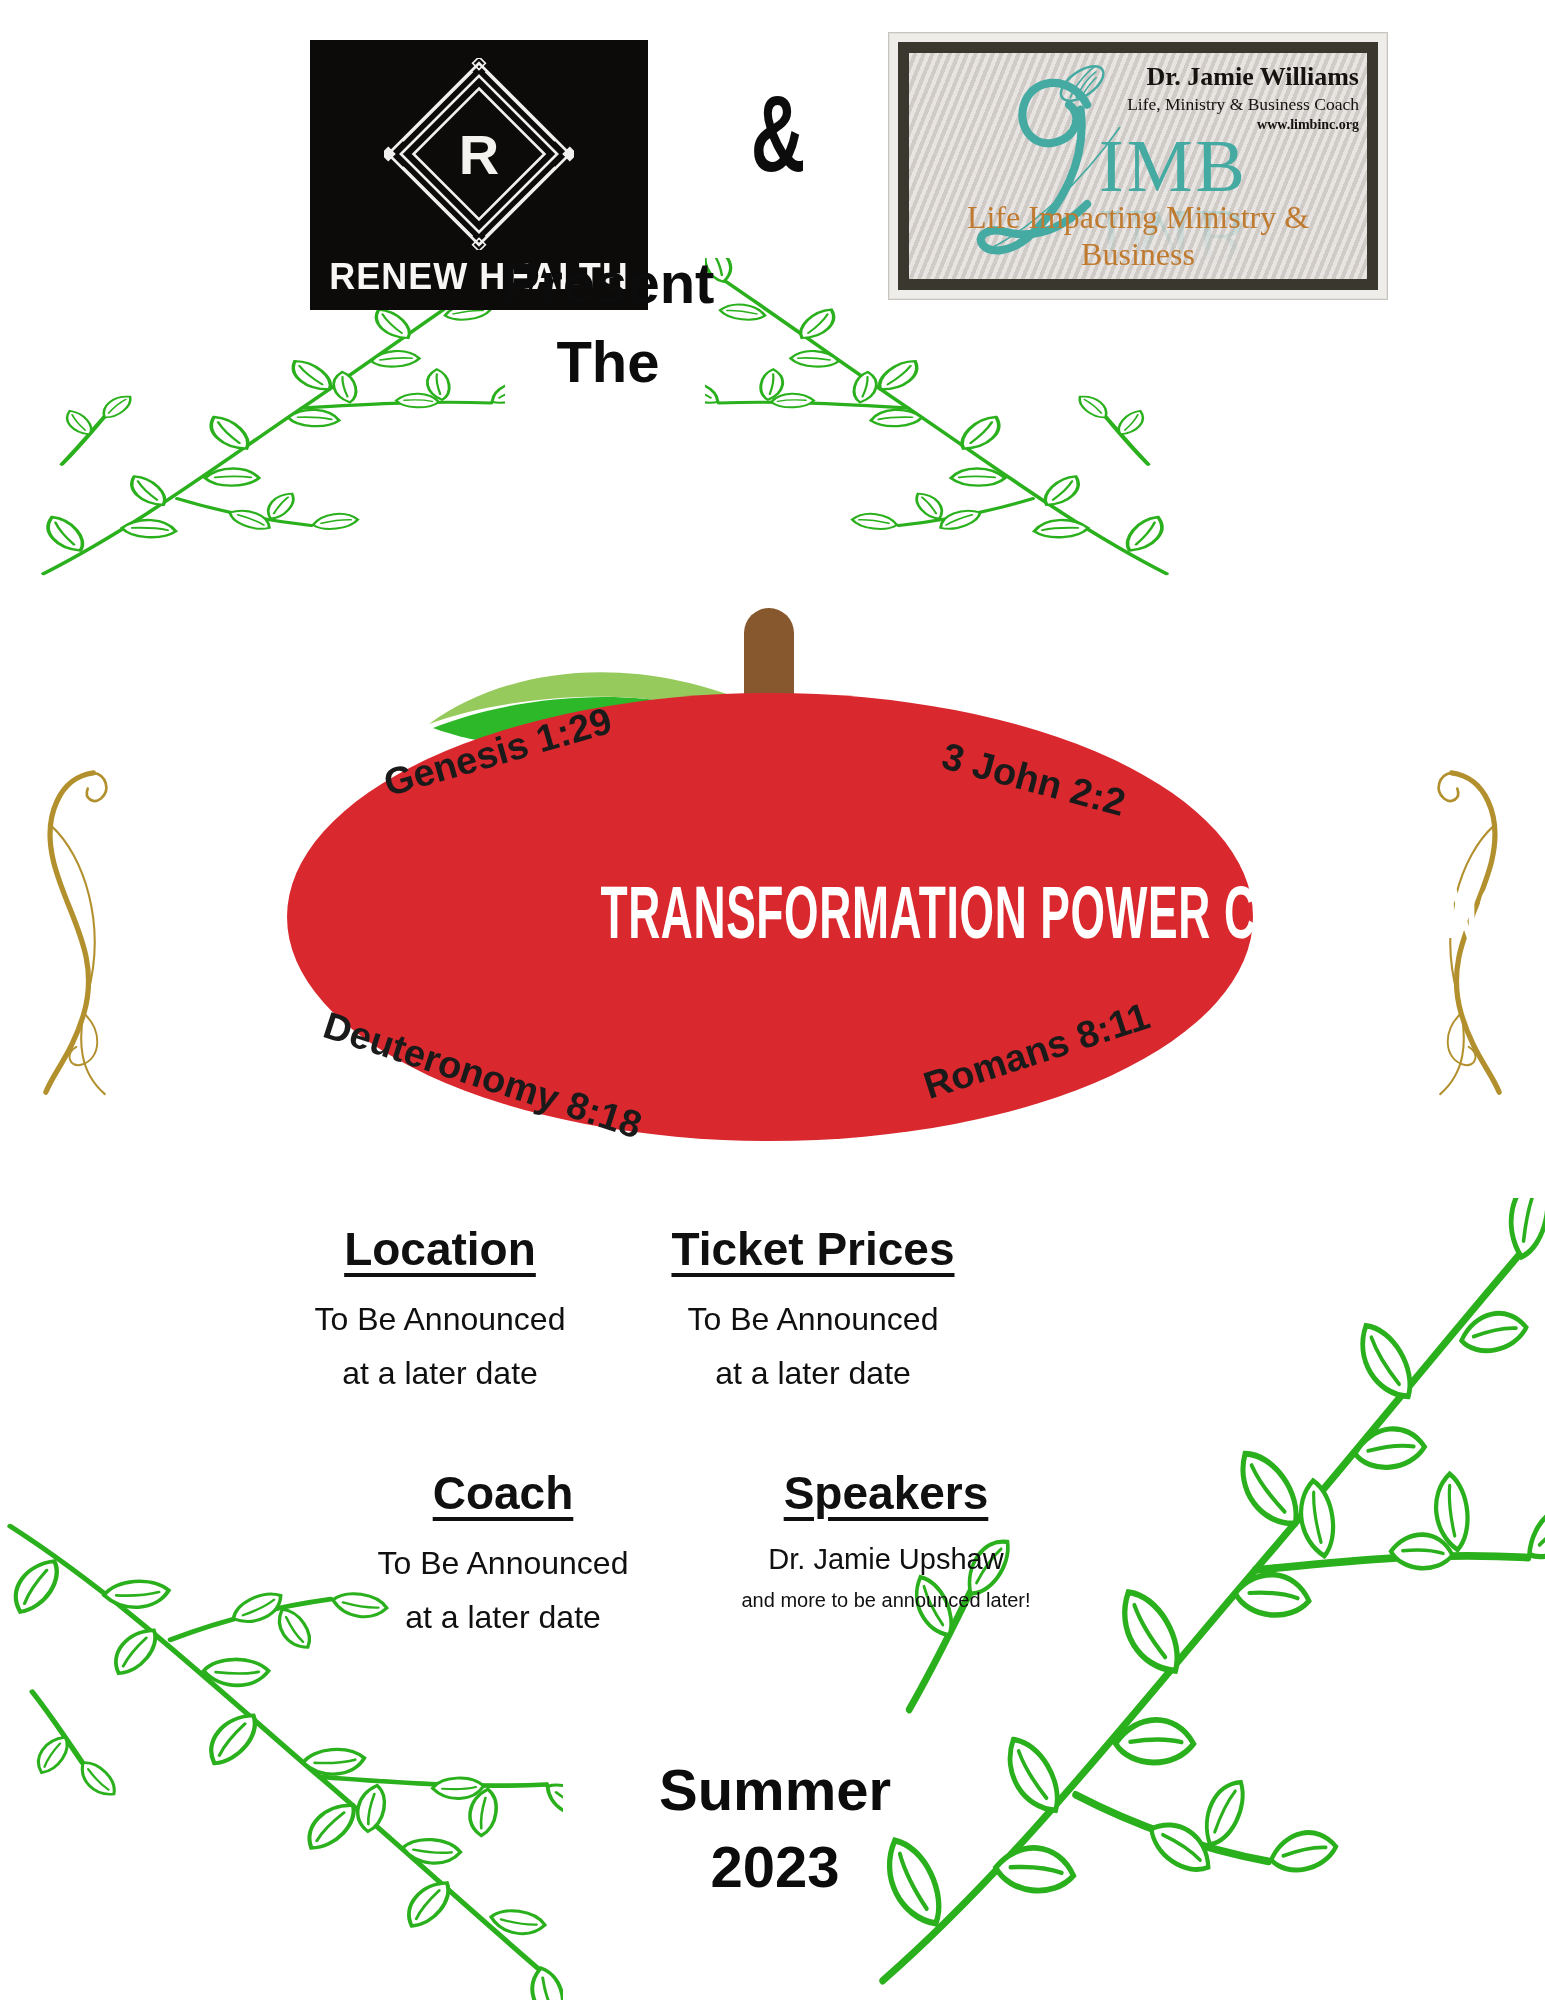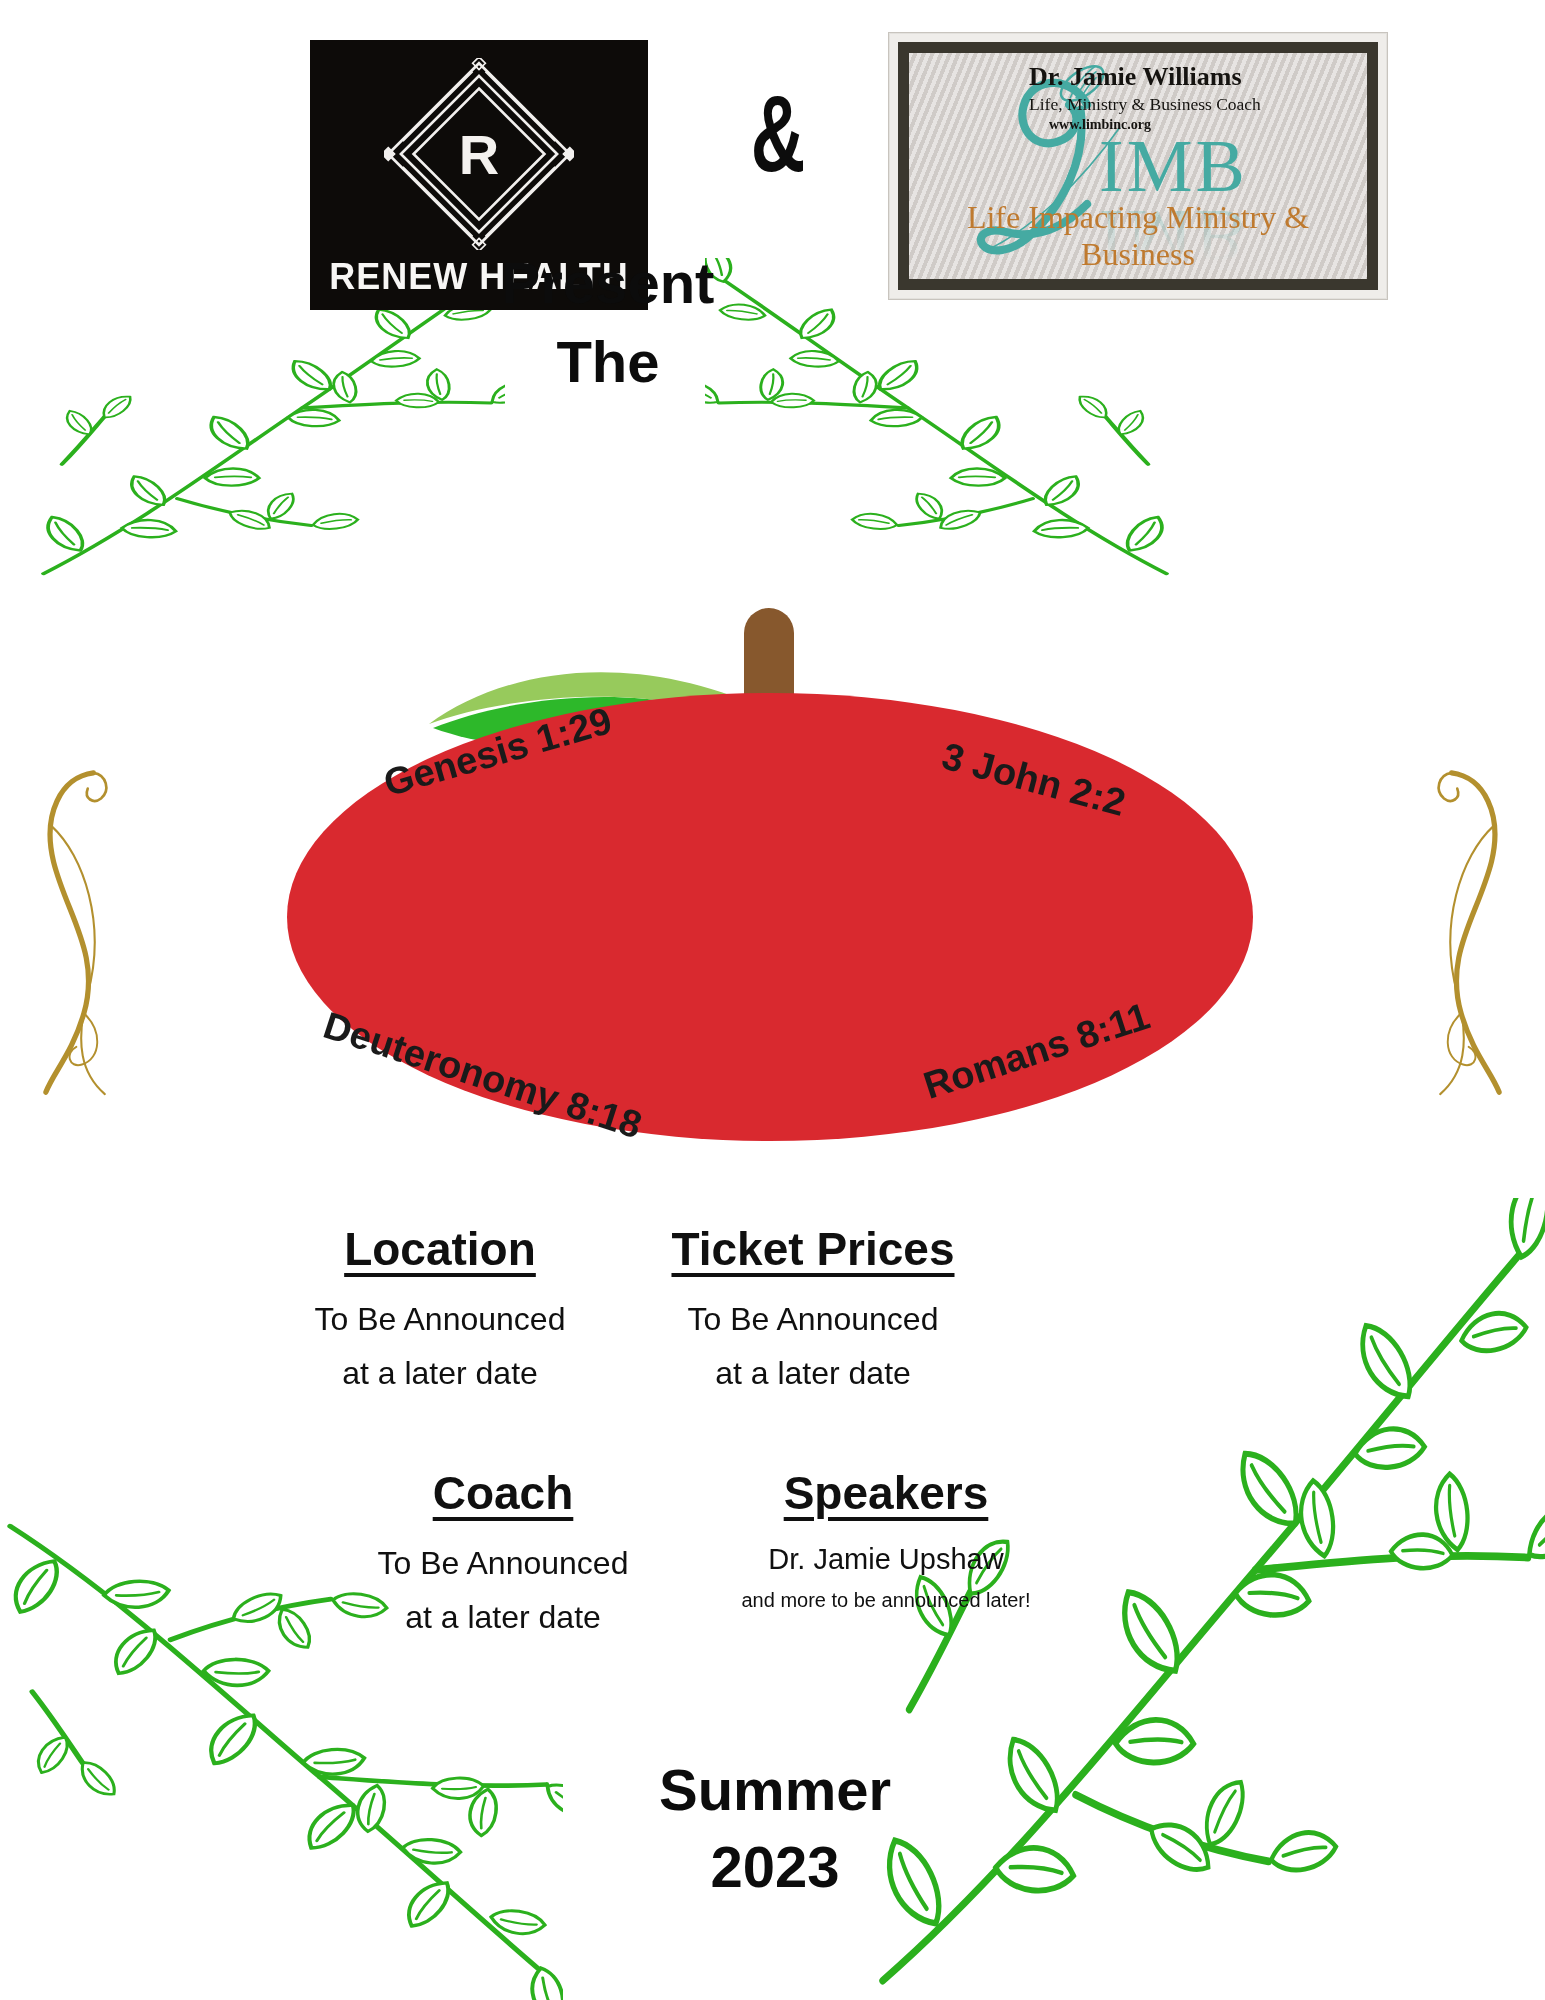--- a/index.html
+++ b/index.html
@@ -34,21 +34,21 @@
     border:11px solid #3a372e;
     background:
       repeating-linear-gradient(112deg, rgba(255,255,255,.38) 0 4px, rgba(176,170,164,.22) 4px 8px),
       #d8d4d1;}
   .limb-script{position:absolute; left:34px; top:6px; width:218px; height:212px;}
   .limb-imb{position:absolute; left:190px; top:76px; font-family:"Liberation Serif", serif;
     font-size:74px; color:#45aaa2; letter-spacing:3px; line-height:1;}
   .limb-imb-reflection{top:146px; transform:scaleY(-1); opacity:.32;
     -webkit-mask-image:linear-gradient(to top, rgba(0,0,0,1), rgba(0,0,0,0) 85%);
     mask-image:linear-gradient(to top, rgba(0,0,0,1), rgba(0,0,0,0) 85%);}
-  .limb-coach{position:absolute; top:10px; right:8px; width:330px; text-align:left; color:#151310;}
+  .limb-coach{position:absolute; top:10px; right:8px; width:330px; text-align:right; color:#151310;}
   .limb-name{font-family:"Liberation Serif", serif; font-weight:700; font-size:26px; line-height:1.1;}
   .limb-role{font-family:"Liberation Serif", serif; font-size:17.5px; line-height:1.2; margin-top:2px;}
   .limb-site{font-family:"Liberation Serif", serif; font-weight:700; font-size:14px; margin-top:2px;padding-left:20px;}
   .limb-tagline{position:absolute; left:0; bottom:6px; width:100%; text-align:center;
     font-family:"Liberation Serif", serif; font-size:32px; color:#bf7a2f;}
 
   
   .present{left:300px; top:244px; width:616px; text-align:center;
     font-size:58px; font-weight:700; line-height:1.36; color:#0c0c0c;}
 
@@ -211,20 +211,23 @@
   <svg class="abs apple-leaf" viewBox="0 0 352 118">
     <path fill="#2db82a" d="M8,78 C90,45 230,28 344,80 C280,108 100,112 8,78 Z"></path>
     <path fill="#97ca5c" d="M4,74 C80,18 210,-2 346,62 C348,70 346,76 340,79 C235,30 85,44 4,74 Z"></path>
   </svg>
   <div class="abs apple-stem"></div>
   <div class="abs apple-body"></div>
   <div class="scripture scr-genesis">Genesis 1:29</div>
   <div class="scripture scr-john">3 John 2:2</div>
   <div class="scripture scr-deut">Deuteronomy 8:18</div>
   <div class="scripture scr-romans">Romans 8:11</div>
+  <div class="abs apple-title">
+    <span>TRANSFORMATION POWER CONFERENCE</span>
+  </div>
 
   <div class="section sec-location">
     <div class="sec-heading">Location</div>
     <div class="sec-line">To Be Announced</div>
     <div class="sec-line">at a later date</div>
   </div>
 
   <div class="section sec-tickets">
     <div class="sec-heading">Ticket Prices</div>
     <div class="sec-line">To Be Announced</div>

